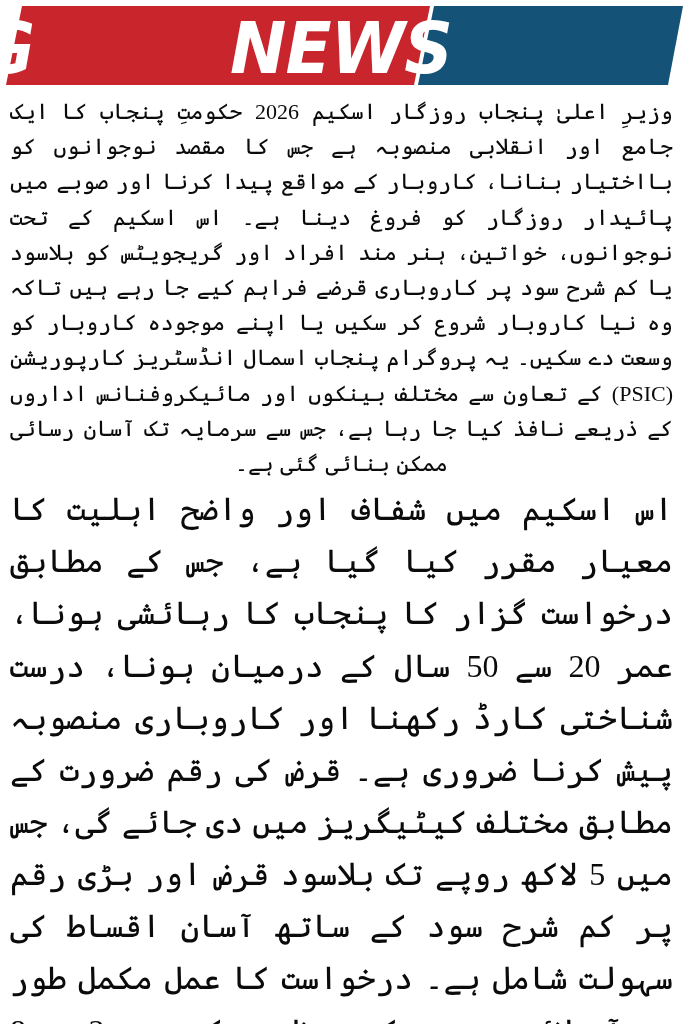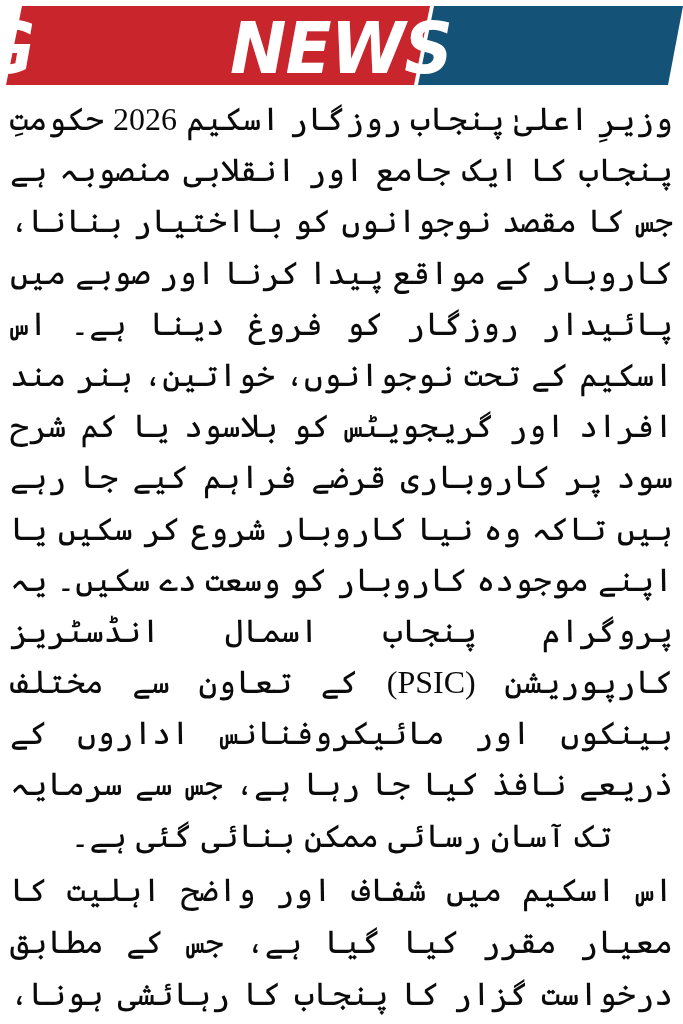--- a/index.html
+++ b/index.html
@@ -49,21 +49,21 @@
     color: #0b0b0b;
     margin: 0 0 2px 0;
     text-align: justify;
     text-justify: inter-word;
     direction: rtl;
     unicode-bidi: isolate;
     word-spacing: 1px;
   }
   .para:last-child { margin-bottom: 0; }
 
-  .para.p1 { font-size: 32px; line-height: 1.60; }
+  .para.p1 { font-size: 22px; line-height: 1.60; }
   .para.p2 { font-size: 32px; line-height: 1.63; }
   .para.p3 { font-size: 25.5px; line-height: 1.63; }
 </style>
 </head>
 <body>
 
 <div class="banner-wrap">
   <svg class="banner-svg" width="683" height="92" viewBox="0 0 683 92">
 
     <polygon points="22,6 430,6 414,85 6,85" fill="#C9252D"></polygon>

